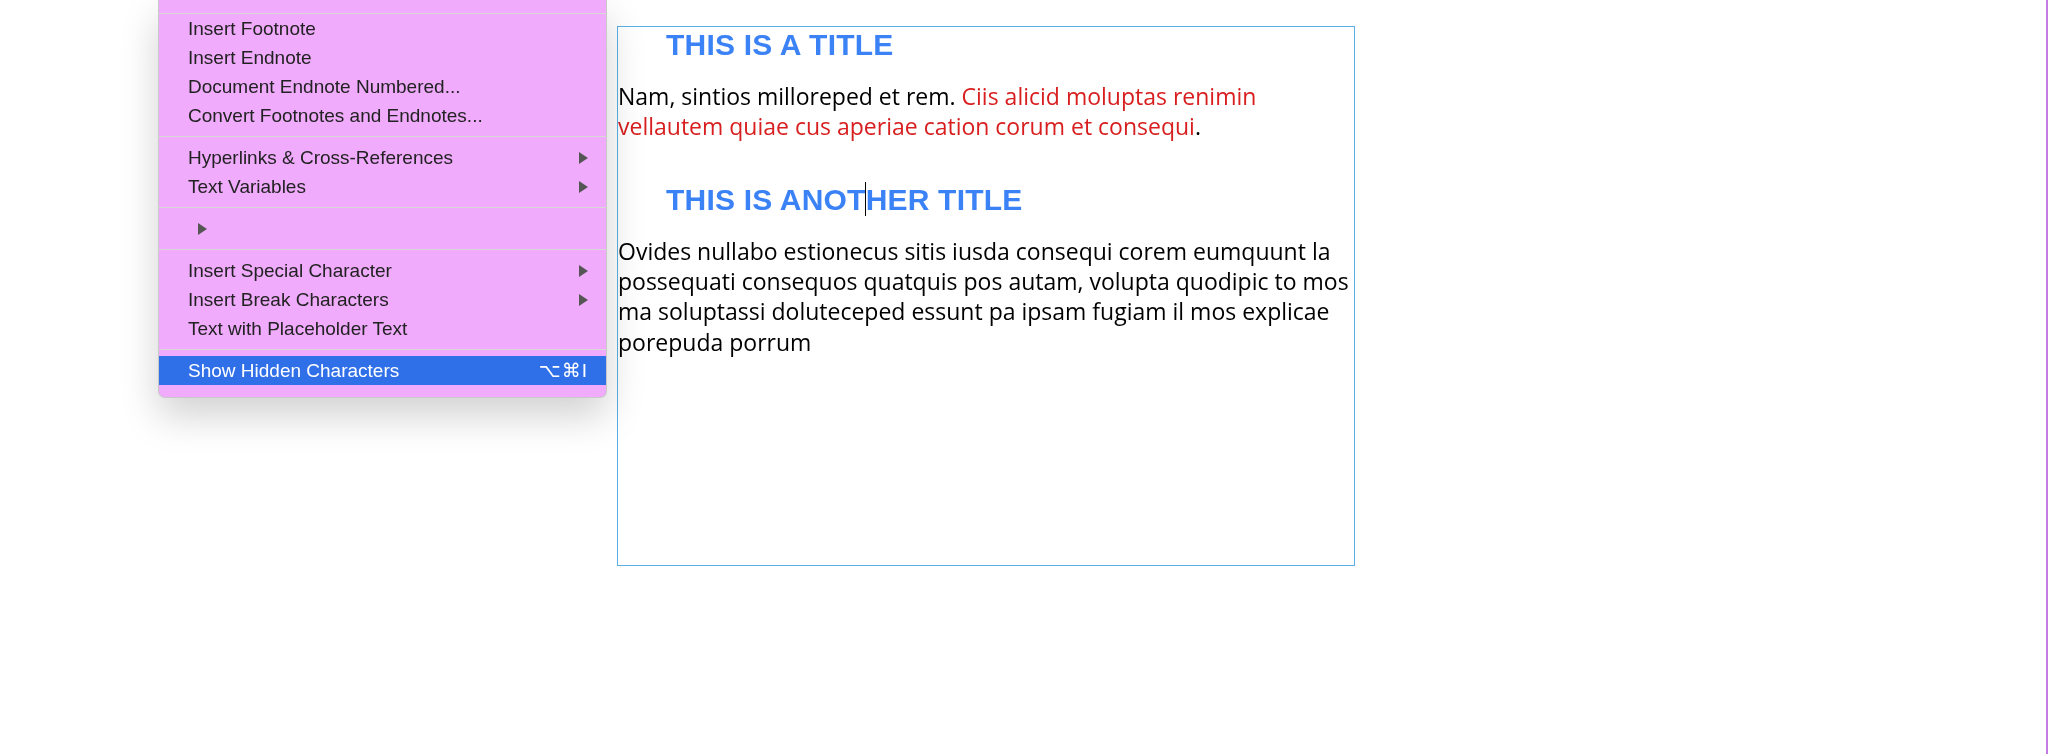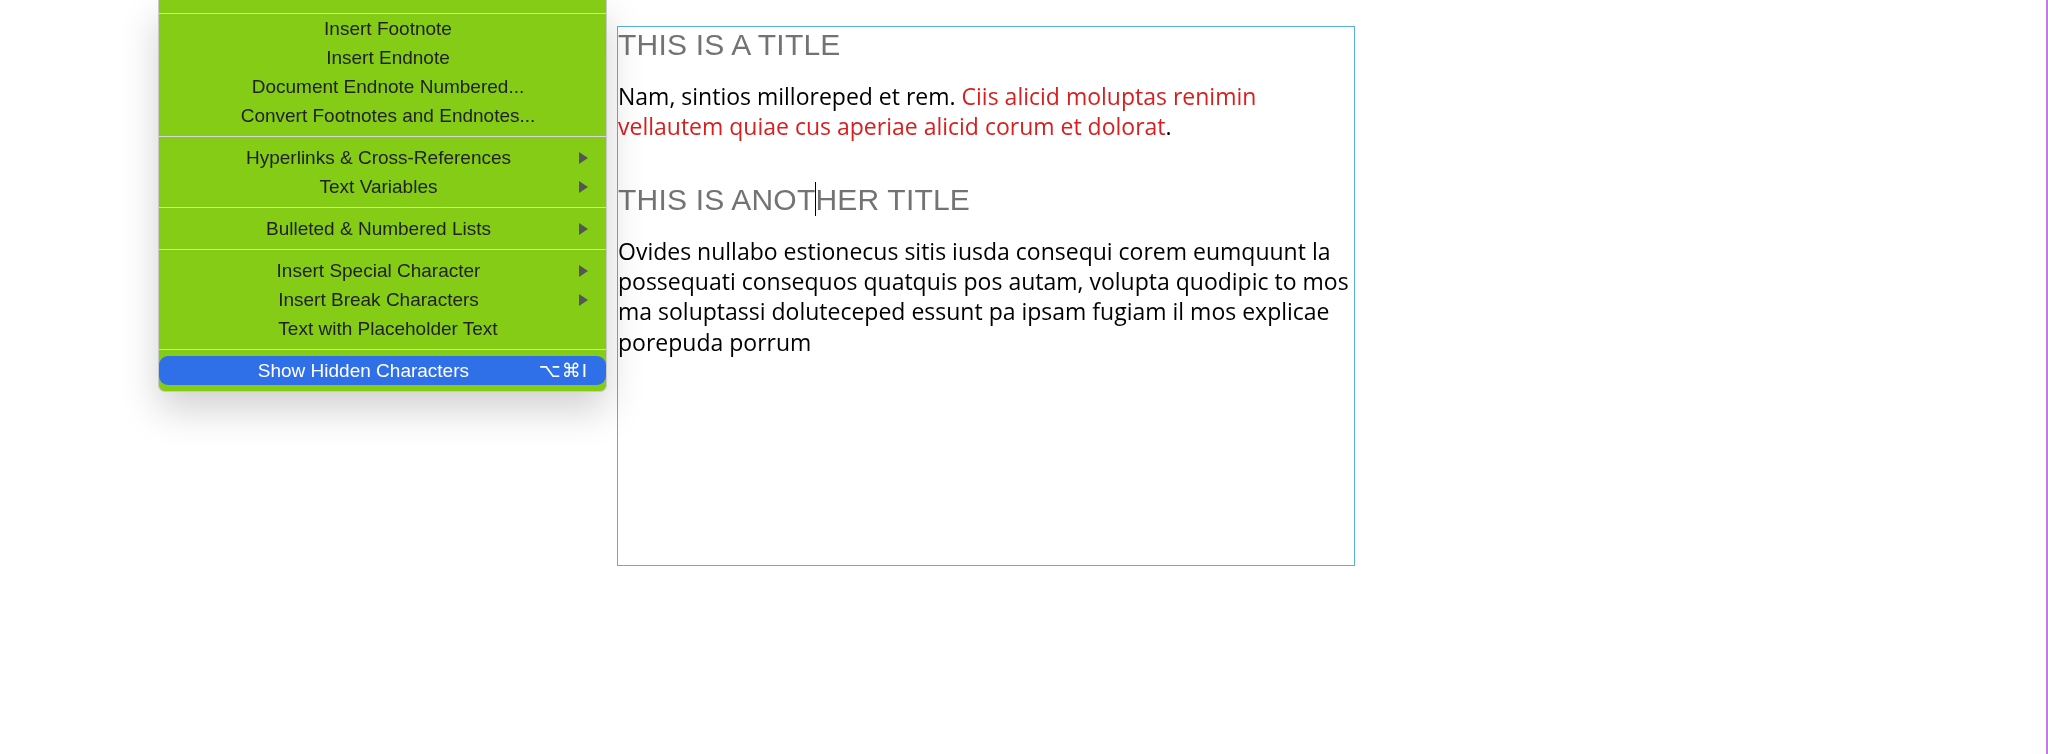--- a/index.html
+++ b/index.html
@@ -24,27 +24,28 @@
   .text-frame {
     position: absolute;
     left: 617px;
     top: 26px;
     width: 738px;
     height: 540px;
     border: 1px solid #59b0e3;
     padding: 0;
   }
   .tf-title {
-    font-weight: 400;
+    font-weight: 700;
     font-size: 30px;
     letter-spacing: 0.2px;
-    color: #737373;
+    color: #3b82f6;
     line-height: 1.2;
     margin-bottom: 18px;
     font-family: "Arial Black", Arial, sans-serif;
+    margin-left: 48px;
   }
   .tf-para {
     font-size: 23px;
     line-height: 1.32;
     color: #000;
     margin-bottom: 10px;
     font-family: "Open Sans", "Segoe UI", Arial, sans-serif;
   }
   .tf-red { color: #d81e1e; }
   .tf-block2 { margin-top: 40px; }
@@ -56,29 +57,28 @@
     vertical-align: -6px;
     margin: 0 -0.5px;
   }
 
   
   .menu {
     position: absolute;
     left: 158px;
     top: 0;
     width: 449px;
-    background: #84cc16;
+    background: #f0abfc;
     border: 1px solid #c9c9c9;
     border-top: none;
     border-radius: 0 0 7px 7px;
     box-shadow: 0 18px 38px rgba(0,0,0,0.18);
     font-size: 19px;
     color: #222;
-    padding-bottom: 6px;
-    text-align: center;
+    padding-bottom: 12px;
   }
   .menu-top-gap {
     height: 14px;
     border-bottom: 1px solid #d7d7d7;
   }
   .menu-sep {
     height: 1px;
     background: #d7d7d7;
     margin: 6px 0;
   }
@@ -86,21 +86,20 @@
     display: flex;
     align-items: center;
     height: 29px;
     padding: 0 18px 0 29px;
     white-space: nowrap;
   }
   .menu-item .label { flex: 1; }
   .menu-item.highlight {
     background: #2f6fe8;
     color: #fff;
-    border-radius: 9px;
   }
   .menu-item.highlight .shortcut { color: #fff; }
   .shortcut {
     font-size: 19px;
     letter-spacing: 1px;
     color: #222;
   }
   .submenu-arrow {
     width: 0; height: 0;
     border-top: 6px solid transparent;
@@ -112,21 +111,21 @@
 </head>
 <body>
 
 <div class="canvas">
 
   <div class="right-edge"></div>
 
   <div class="text-frame">
     <div class="tf-title">THIS IS A TITLE</div>
     <p class="tf-para">
-      <span>Nam, sintios milloreped et rem. </span><span class="tf-red">Ciis alicid moluptas renimin vellautem quiae cus aperiae alicid corum et dolorat</span><span>.</span>
+      <span>Nam, sintios milloreped et rem. </span><span class="tf-red">Ciis alicid moluptas renimin vellautem quiae cus aperiae cation corum et consequi</span><span>.</span>
     </p>
 
     <div class="tf-block2">
       <div class="tf-title">
         <span>THIS IS ANOT</span><span class="caret"></span><span>HER TITLE</span>
       </div>
       <p class="tf-para">Ovides nullabo estionecus sitis iusda consequi corem eumquunt la possequati consequos quatquis pos autam, volupta quodipic to mos ma soluptassi doluteceped essunt pa ipsam fugiam il mos explicae porepuda porrum</p>
     </div>
   </div>
 
@@ -153,21 +152,20 @@
       <span class="submenu-arrow"></span>
     </div>
     <div class="menu-item">
       <span class="label">Text Variables</span>
       <span class="submenu-arrow"></span>
     </div>
 
     <div class="menu-sep"></div>
 
     <div class="menu-item">
-      <span class="label">Bulleted &amp; Numbered Lists</span>
       <span class="submenu-arrow"></span>
     </div>
 
     <div class="menu-sep"></div>
 
     <div class="menu-item">
       <span class="label">Insert Special Character</span>
       <span class="submenu-arrow"></span>
     </div>
     <div class="menu-item">

